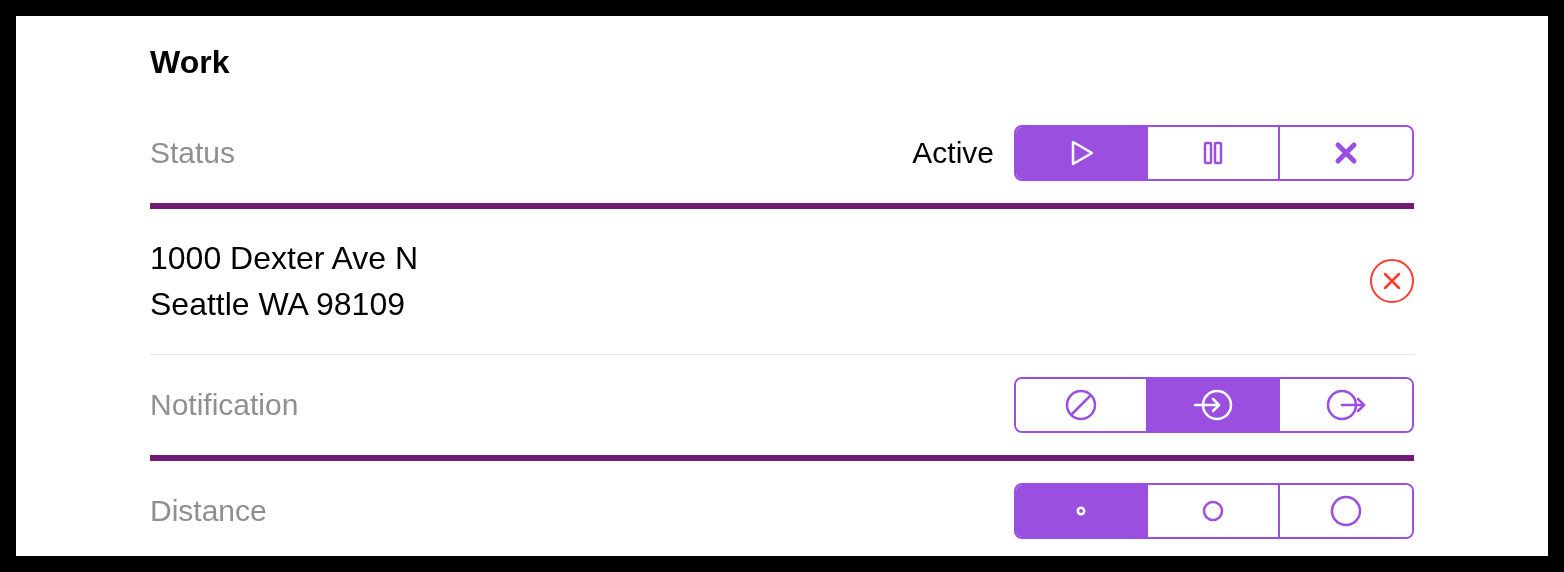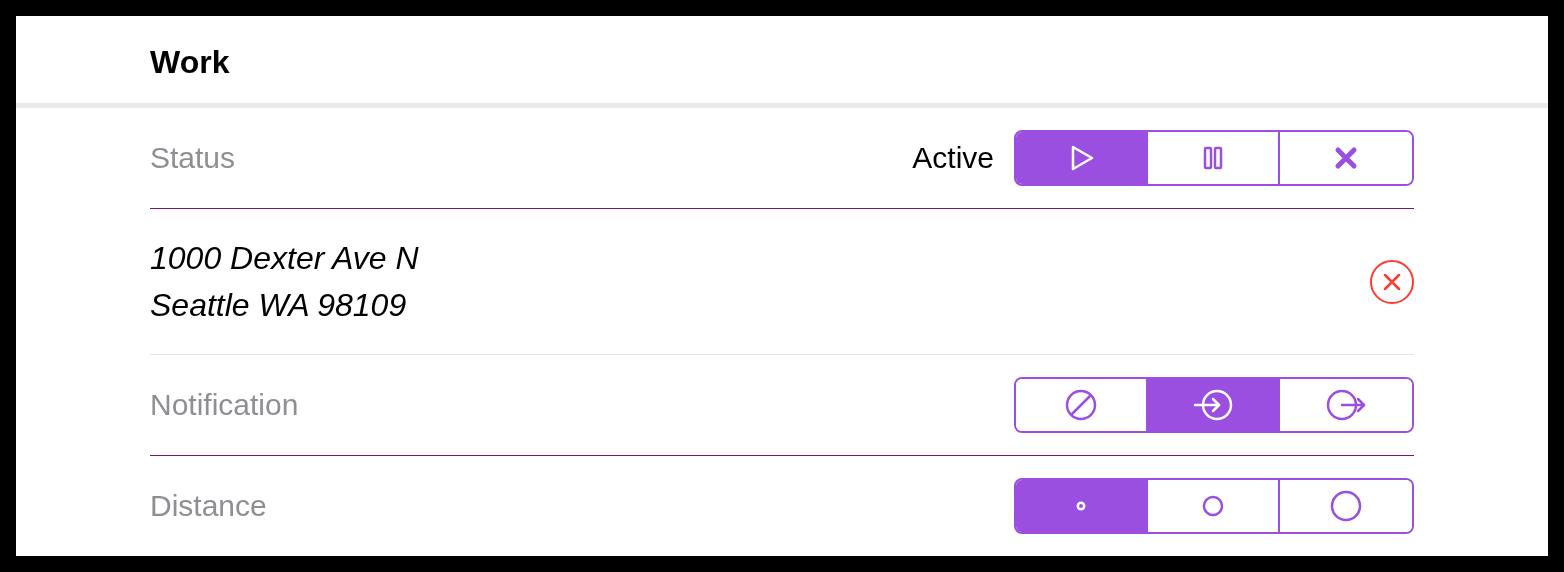--- a/index.html
+++ b/index.html
@@ -31,21 +31,21 @@
     width: 100%;
   }
   .content {
     padding: 0 134px;
   }
   .row {
     display: flex;
     align-items: center;
     justify-content: space-between;
     padding: 22px 0;
-    border-bottom: 1px solid #701a75;
+    border-bottom: 6px solid #701a75;
     min-height: 74px;
   }
   .row:last-child { border-bottom: none; }
   .row-label {
     font-size: 30px;
     color: #8e8e93;
     font-weight: 400;
   }
   .row-right {
     display: flex;
@@ -81,21 +81,20 @@
     display: flex;
     align-items: center;
     justify-content: space-between;
     padding: 26px 0;
     border-bottom: 1px solid #e5e5e5;
   }
   .address-lines {
     font-size: 32px;
     color: #000;
     line-height: 1.45;
-    font-style: italic;
   }
   .delete-btn {
     width: 44px;
     height: 44px;
     border: 2.5px solid #ff3b30;
     border-radius: 50%;
     display: flex;
     align-items: center;
     justify-content: center;
     cursor: pointer;

